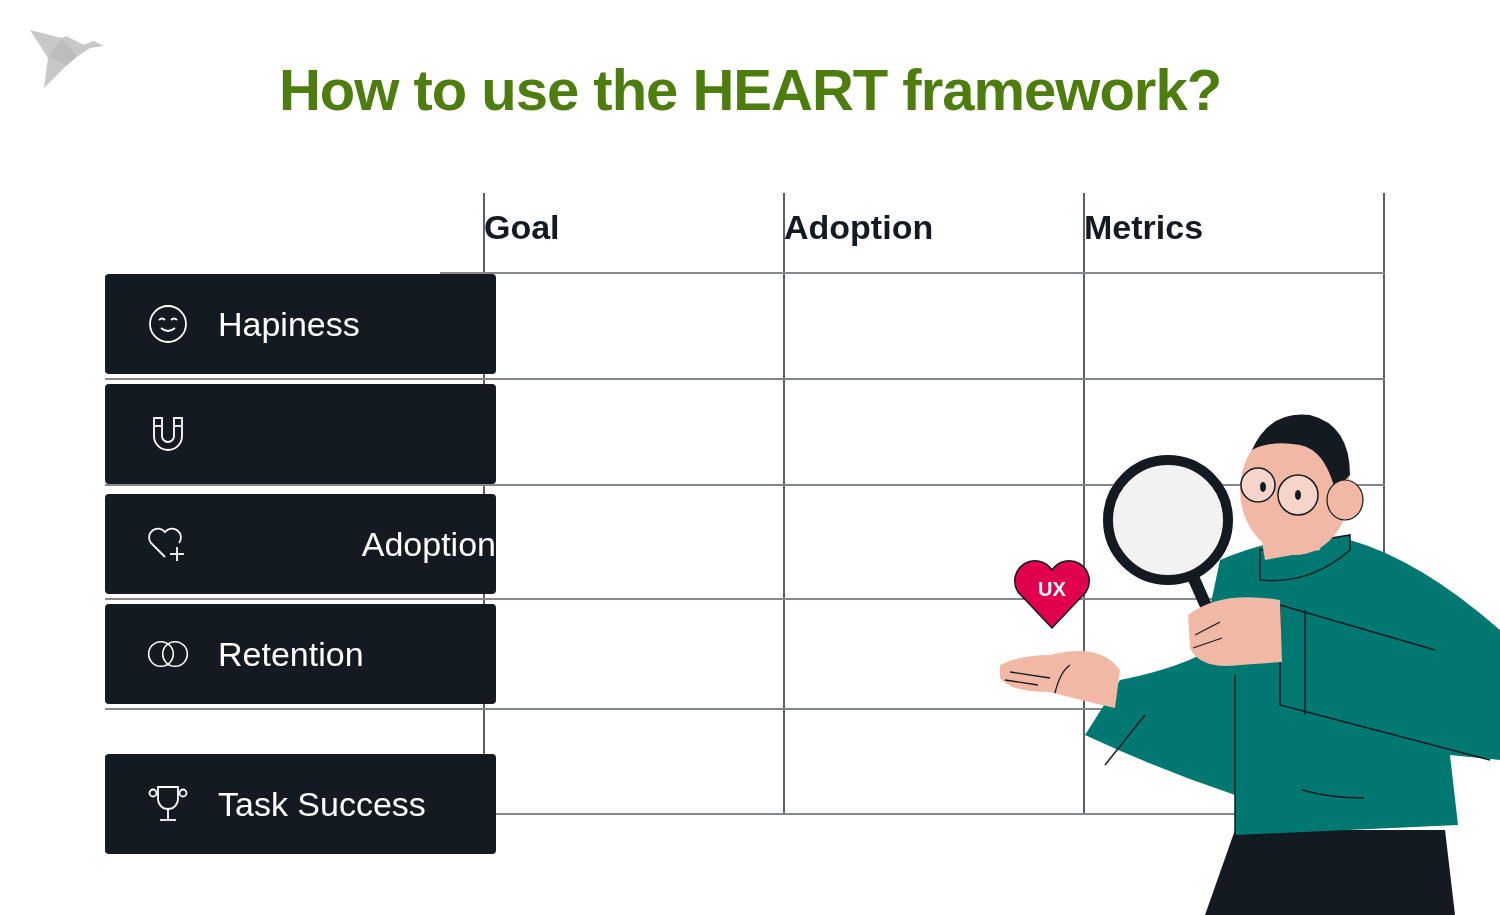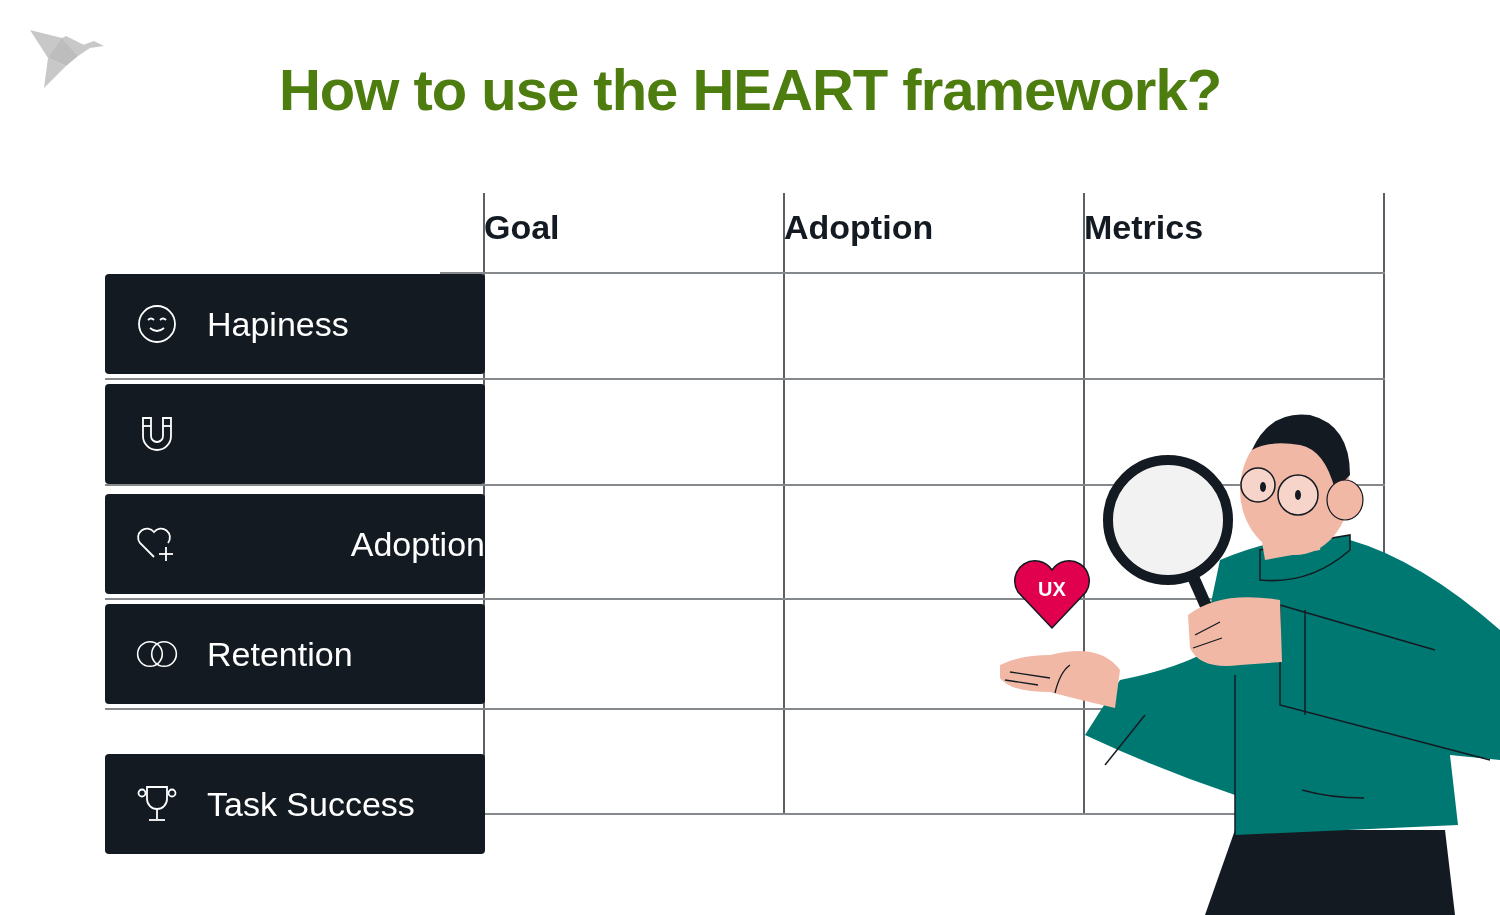--- a/index.html
+++ b/index.html
@@ -2,21 +2,21 @@
 <html><head>
 <meta charset="utf-8">
 <style>
   html, body { margin:0; padding:0; }
   body { width:1500px; height:915px; background:#ffffff; position:relative; overflow:hidden; font-family:"Liberation Sans", sans-serif; color:#131a22; }
   .logo { position:absolute; left:28px; top:26px; width:80px; height:66px; }
   .title { position:absolute; left:0; top:56px; width:1500px; text-align:center; font-size:58px; font-weight:700; letter-spacing:-1px; color:#4d7c0f; }
   .vline { position:absolute; width:2px; background:#5c6066; }
   .hline { position:absolute; height:2px; background:#85888d; }
   .col-header { position:absolute; top:208px; width:300px; text-align:left; font-size:34px; font-weight:700; color:#131a22; }
-  .row-label { position:absolute; left:105px; width:380px; height:100px; background:#131a22; border-radius:4px; display:flex; align-items:center; color:#ffffff; }
+  .row-label { position:absolute; left:105px; width:380px; height:100px; background:#131a22; border-radius:4px; display:flex; align-items:center; color:#ffffff;padding-left:11px; }
   .row-label .ic { width:44px; height:44px; margin-left:30px; margin-right:28px; display:flex; align-items:center; justify-content:center; }
   .row-label .txt { font-size:34px; font-weight:400; }
   .illus { position:absolute; left:990px; top:410px; width:510px; height:505px; }
 </style>
 </head>
 <body>
 
 <svg class="logo" viewBox="0 0 80 66">
   <polygon points="2,4 34,12 50,30 20,32" fill="#c8c8c8"></polygon>
   <polygon points="34,12 38,10 62,22 50,30" fill="#c8c8c8"></polygon>

